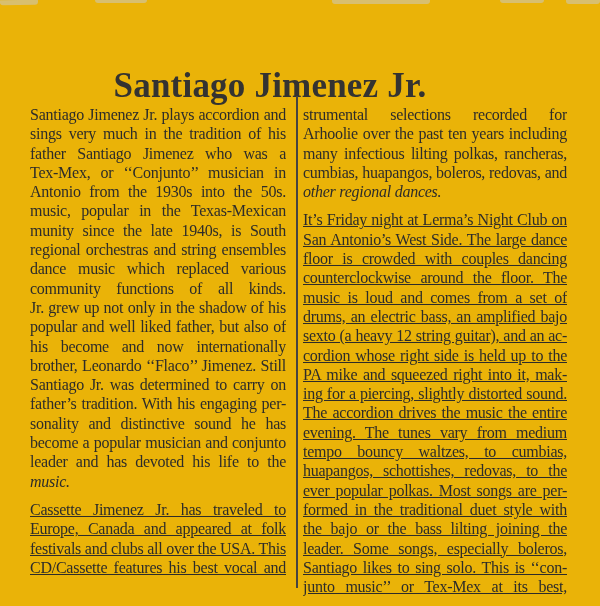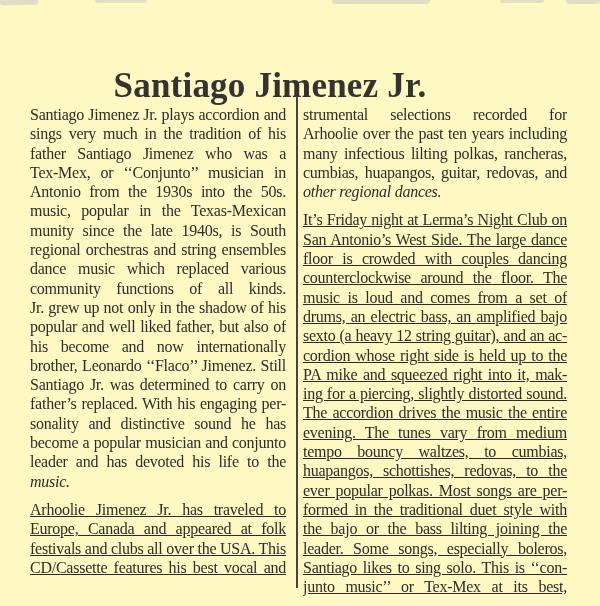--- a/index.html
+++ b/index.html
@@ -11,21 +11,21 @@
     height: 606px;
     background: #fbfaf7;
     font-family: "Liberation Serif", serif;
     color: #2d2c2a;
     overflow: hidden;
   }
   .page {
     position: relative;
     width: 600px;
     height: 606px;
-    background: #fef9c3;
+    background: #eab308;
   }
   
   .scan-mark {
     position: absolute;
     top: 0;
     background: #c9c9c5;
     opacity: 0.55;
     border-radius: 0 0 3px 3px;
   }
   .sm1 { left: 0;   width: 38px;  height: 5px; transform: rotate(-1deg); }
@@ -108,40 +108,40 @@
         <div class="line">music, popular in the Texas-Mexican com-</div>
         <div class="line">munity since the late 1940s, is South Texas</div>
         <div class="line">regional orchestras and string ensembles</div>
         <div class="line">dance music which replaced various</div>
         <div class="line">community functions of all kinds. Santiago</div>
         <div class="line">Jr. grew up not only in the shadow of his</div>
         <div class="line">popular and well liked father, but also of</div>
         <div class="line">his become and now internationally famous</div>
         <div class="line">brother, Leonardo ‘‘Flaco’’ Jimenez. Still</div>
         <div class="line">Santiago Jr. was determined to carry on his</div>
-        <div class="line">father’s replaced. With his engaging per-</div>
+        <div class="line">father’s tradition. With his engaging per-</div>
         <div class="line">sonality and distinctive sound he has</div>
         <div class="line">become a popular musician and conjunto</div>
         <div class="line">leader and has devoted his life to the</div>
         <div class="line last">music.</div>
       </div>
       <div class="paragraph">
-        <div class="line">Arhoolie Jimenez Jr. has traveled to</div>
+        <div class="line">Cassette Jimenez Jr. has traveled to</div>
         <div class="line">Europe, Canada and appeared at folk</div>
         <div class="line">festivals and clubs all over the USA. This</div>
         <div class="line">CD/Cassette features his best vocal and in-</div>
       </div>
     </div>
 
   <div class="column col-right">
       <div class="paragraph">
         <div class="line">strumental selections recorded for</div>
         <div class="line">Arhoolie over the past ten years including</div>
         <div class="line">many infectious lilting polkas, rancheras,</div>
-        <div class="line">cumbias, huapangos, guitar, redovas, and</div>
+        <div class="line">cumbias, huapangos, boleros, redovas, and</div>
         <div class="line last">other regional dances.</div>
       </div>
       <div class="paragraph">
         <div class="line">It’s Friday night at Lerma’s Night Club on</div>
         <div class="line">San Antonio’s West Side. The large dance</div>
         <div class="line">floor is crowded with couples dancing</div>
         <div class="line">counterclockwise around the floor. The</div>
         <div class="line">music is loud and comes from a set of</div>
         <div class="line">drums, an electric bass, an amplified bajo</div>
         <div class="line">sexto (a heavy 12 string guitar), and an ac-</div>

